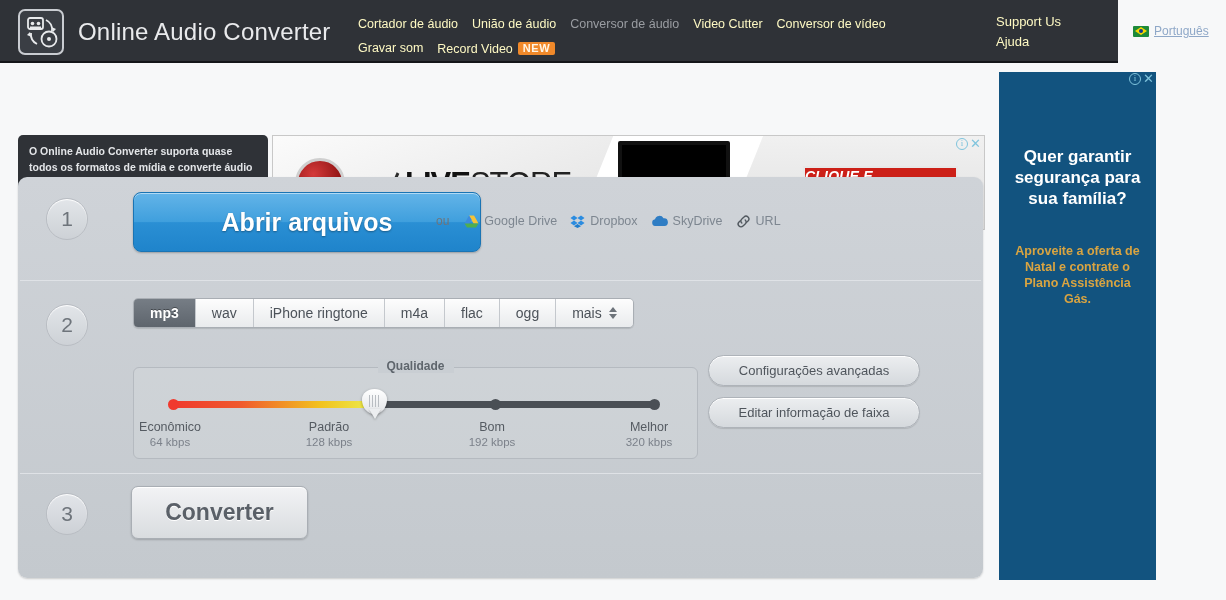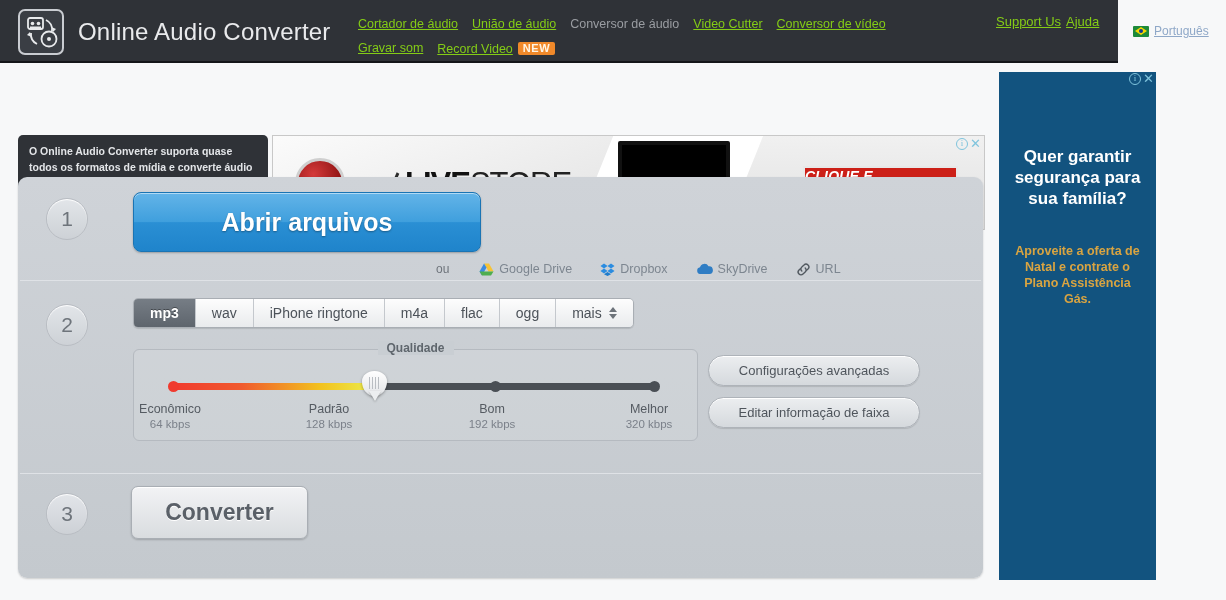--- a/index.html
+++ b/index.html
@@ -28,35 +28,35 @@
   .brand {
     position: absolute; left: 78px; top: 18px;
     font-size: 24px; color: #e9eaec; font-weight: 400;
     letter-spacing: .2px; white-space: nowrap;
   }
 
   .navwrap { position: absolute; left: 358px; top: 14px; width: 600px; }
   .navrow { display: flex; align-items: center; gap: 14px; height: 19px; }
   .navrow.second { margin-top: 5px; }
   .nav-link {
-    font-size: 12.5px; color: #84cc16; text-decoration: underline;
+    font-size: 12.5px; color: #fef9c3; 
     white-space: nowrap; cursor: pointer;
   }
   .nav-link.plain { color: #9a9da2; text-decoration: none; cursor: default; }
   .badge-new {
     display: inline-block; margin-left: 5px;
     background: #f0892a; color: #fff5e5;
     font-size: 11px; font-weight: bold; letter-spacing: .6px;
     padding: 0 5px 1px; border-radius: 2px;
     vertical-align: 1px;
   }
 
   .support {
     position: absolute; left: 996px; top: 14px;
-    display: flex; flex-direction: row; gap: 5px;
+    display: flex; flex-direction: column; gap: 5px;
   }
   .support .nav-link { font-size: 13px; }
   .lang {
     position: absolute; left: 1133px; top: 24px;
     display: flex; align-items: center; gap: 5px;
   }
   .flag {
     width: 16px; height: 11px; border-radius: 1px;
     background: #1d8a3a; position: relative; flex: none;
   }
@@ -217,21 +217,21 @@
     box-shadow: inset 0 1px 0 rgba(255,255,255,.5), 0 1px 2px rgba(0,0,0,.25);
     display: flex; align-items: center; justify-content: center;
     cursor: pointer;
   }
   .btn-open span {
     font-size: 25px; font-weight: bold; color: #fff;
     text-shadow: 0 1px 2px rgba(0,0,0,.35);
   }
   .cloudrow {
     position: absolute; left: 418px; top: 37px;
-    display: flex; align-items: center; gap: 28px; margin-top: 48px;
+    display: flex; align-items: center; gap: 13px;
   }
   .cloudrow .ou { font-size: 12px; color: #6e747b; margin-right: 2px; }
   .cloud {
     display: flex; align-items: center; gap: 5px;
     font-size: 12.5px; color: #7d8690; cursor: pointer;
   }
 
   
   .s2 { height: 192px; }
   .s2 .stepnum { top: 23px; }
@@ -257,21 +257,21 @@
   }
   .spin { display: inline-flex; flex-direction: column; margin-left: 7px; gap: 2px; }
   .spin i {
     width: 0; height: 0; border-left: 4px solid transparent;
     border-right: 4px solid transparent;
   }
   .spin i.up { border-bottom: 5px solid #6d737a; }
   .spin i.dn { border-top: 5px solid #6d737a; }
 
   .quality {
-    position: absolute; left: 115px; top: 68px;
+    position: absolute; left: 115px; top: 86px;
     width: 565px; height: 92px;
     border: 1px solid #b5bac0; border-radius: 6px;
     background: rgba(255,255,255,.10);
   }
   .qlabel {
     position: absolute; left: 50%; top: -9px; transform: translateX(-50%);
     background: #c9ced3; padding: 0 9px;
     font-size: 12px; color: #5f666d; font-weight: bold;
   }
   .track {

